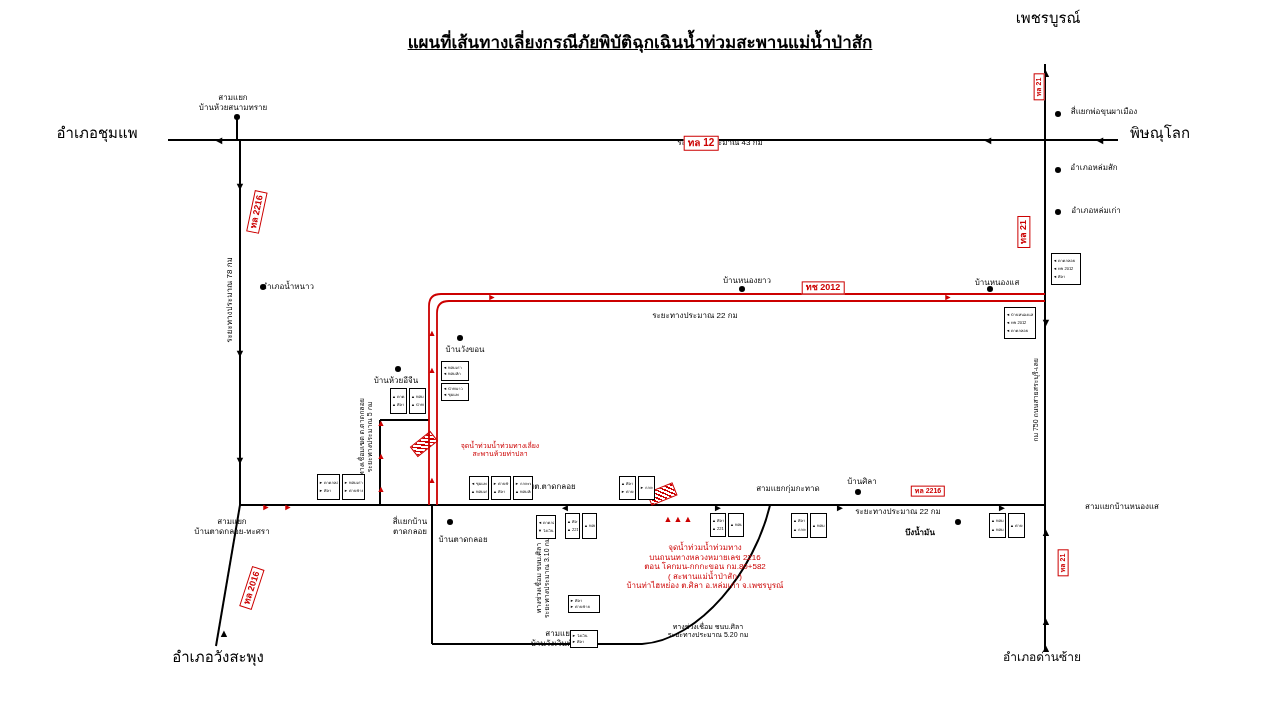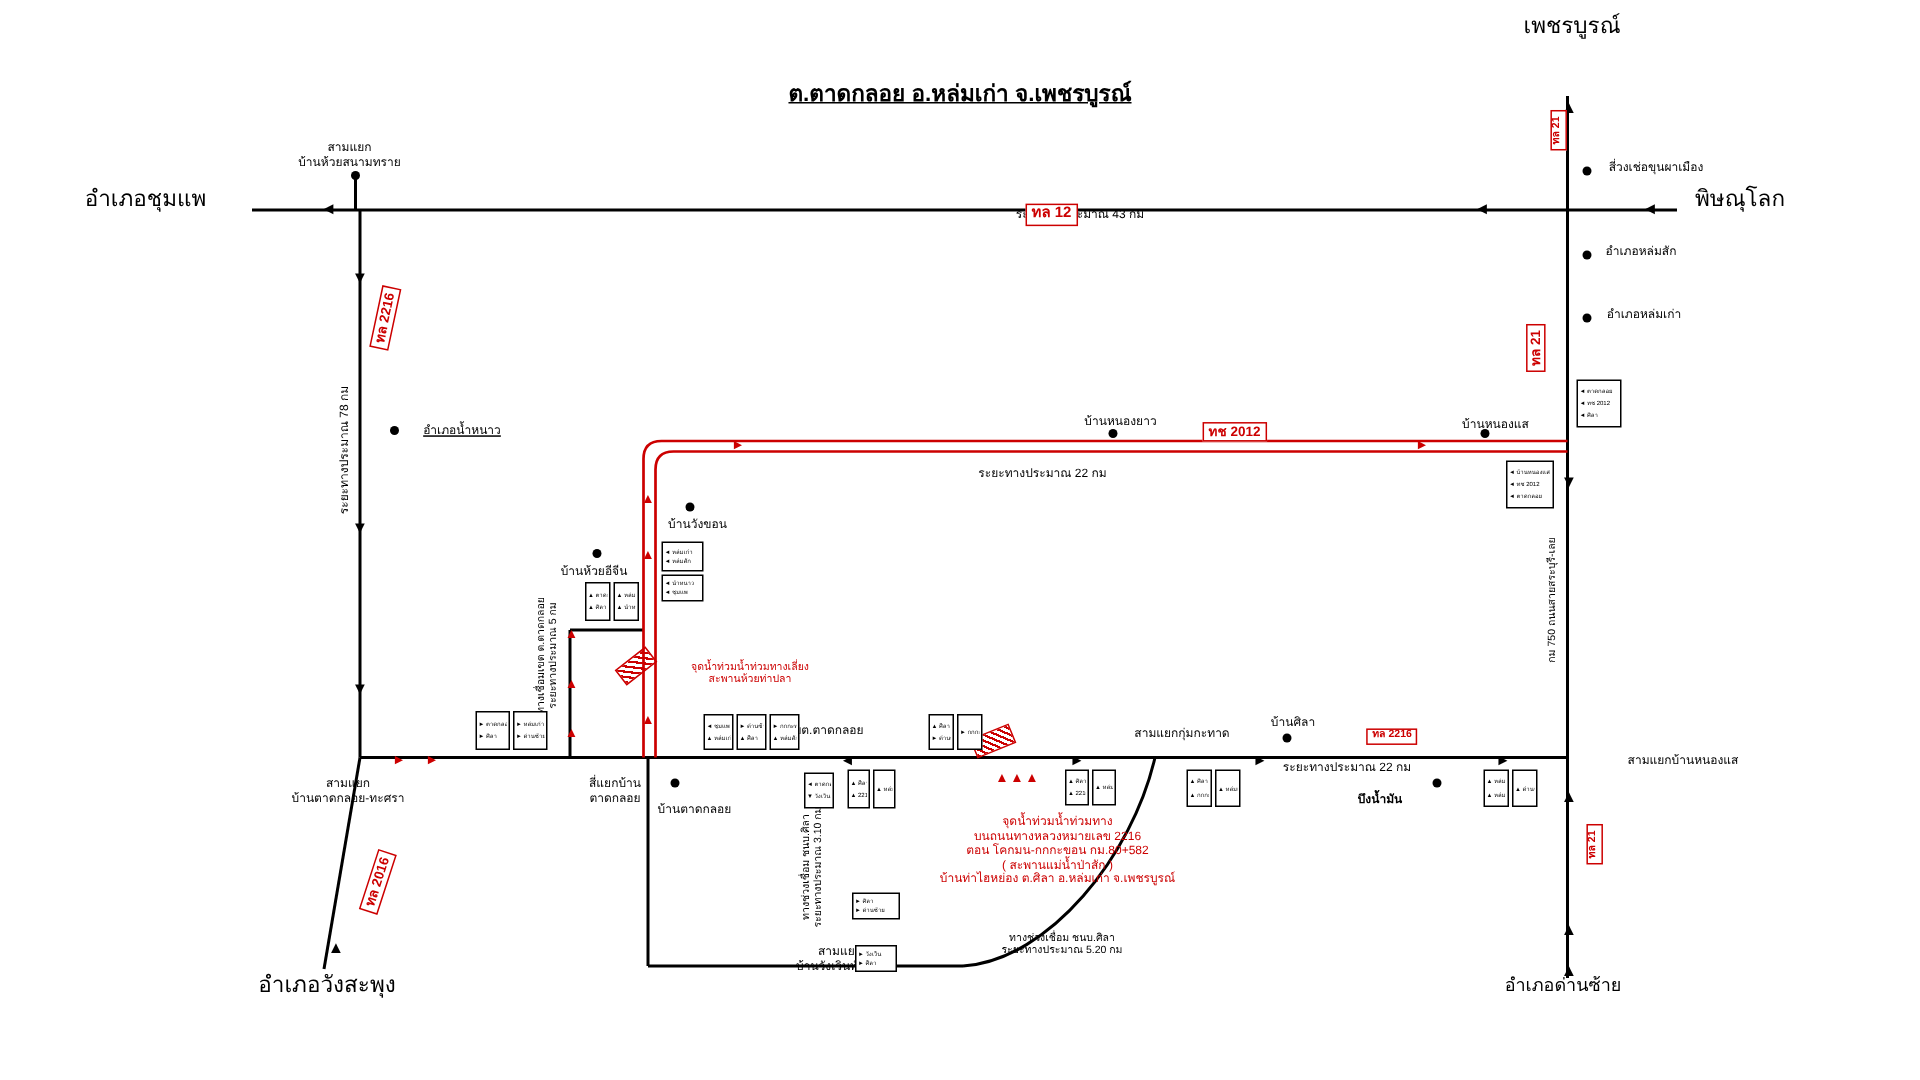--- a/index.html
+++ b/index.html
@@ -58,33 +58,33 @@
       <path d="M432 644 H642"></path>
       <path d="M642 644 C700 640 755 570 770 505"></path>
       <path d="M237 117 V140"></path>
     </g>
     <g stroke="#cc0000" stroke-width="1.8" fill="none">
       <path d="M429 505 V306 Q429 294 441 294 H1045"></path>
       <path d="M437 505 V313 Q437 301 449 301 H1045"></path>
     </g>
   </svg>
 
-  <div id="title2" class="title-line">ต.ตาดกลอย อ.หล่มเก่า จ.เพชรบูรณ์</div>
+  <div id="title1" class="title-line">แผนที่เส้นทางเลี่ยงกรณีภัยพิบัติฉุกเฉินน้ำท่วมสะพานแม่น้ำป่าสัก</div>
 
 <div class="lbl" style="left: 1048px; top: 18px; font-size: 15px; transform: translate(-50%, -50%) rotate(0deg);">เพชรบูรณ์</div>
     <div class="lbl" style="left: 1160px; top: 133px; font-size: 15px; transform: translate(-50%, -50%) rotate(0deg);">พิษณุโลก</div>
     <div class="lbl" style="left: 97px; top: 133px; font-size: 15px; transform: translate(-50%, -50%) rotate(0deg);">อำเภอชุมแพ</div>
     <div class="lbl" style="left: 218px; top: 657px; font-size: 15px; transform: translate(-50%, -50%) rotate(0deg);">อำเภอวังสะพุง</div>
     <div class="lbl" style="left: 1042px; top: 657px; font-size: 12px; transform: translate(-50%, -50%) rotate(0deg);">อำเภอด่านซ้าย</div>
     <div class="lbl" style="left: 233px; top: 103px; font-size: 8px; transform: translate(-50%, -50%) rotate(0deg);">สามแยก
 บ้านห้วยสนามทราย</div>
-    <div class="lbl" style="left: 1104px; top: 112px; font-size: 8px; transform: translate(-50%, -50%) rotate(0deg);">สี่วงเช่อขุนผาเมือง</div>
+    <div class="lbl" style="left: 1104px; top: 112px; font-size: 8px; transform: translate(-50%, -50%) rotate(0deg);">สี่แยกพ่อขุนผาเมือง</div>
     <div class="lbl" style="left: 1094px; top: 168px; font-size: 8px; transform: translate(-50%, -50%) rotate(0deg);">อำเภอหล่มสัก</div>
     <div class="lbl" style="left: 1096px; top: 211px; font-size: 8px; transform: translate(-50%, -50%) rotate(0deg); font-family: Liberation Mono, monospace;">อำเภอหล่มเก่า</div>
-    <div class="lbl" style="left: 308px; top: 287px; font-size: 8px; transform: translate(-50%, -50%) rotate(0deg); text-decoration: underline;">อำเภอน้ำหนาว</div>
+    <div class="lbl" style="left: 288px; top: 287px; font-size: 8px; transform: translate(-50%, -50%) rotate(0deg);">อำเภอน้ำหนาว</div>
     <div class="lbl" style="left: 747px; top: 281px; font-size: 8px; transform: translate(-50%, -50%) rotate(0deg);">บ้านหนองยาว</div>
     <div class="lbl" style="left: 997px; top: 283px; font-size: 8px; transform: translate(-50%, -50%) rotate(0deg);">บ้านหนองแส</div>
     <div class="lbl" style="left: 465px; top: 350px; font-size: 8px; transform: translate(-50%, -50%) rotate(0deg);">บ้านวังขอน</div>
     <div class="lbl" style="left: 396px; top: 381px; font-size: 8px; transform: translate(-50%, -50%) rotate(0deg);">บ้านห้วยอีจีน</div>
     <div class="lbl" style="left: 550px; top: 487px; font-size: 8px; transform: translate(-50%, -50%) rotate(0deg);">อบต.ตาดกลอย</div>
     <div class="lbl" style="left: 862px; top: 482px; font-size: 8px; transform: translate(-50%, -50%) rotate(0deg);">บ้านศิลา</div>
     <div class="lbl" style="left: 788px; top: 489px; font-size: 8px; transform: translate(-50%, -50%) rotate(0deg);">สามแยกกุ่มกะทาด</div>
     <div class="lbl" style="left: 1122px; top: 507px; font-size: 8px; transform: translate(-50%, -50%) rotate(0deg);">สามแยกบ้านหนองแส</div>
     <div class="lbl" style="left: 920px; top: 533px; font-size: 8px; transform: translate(-50%, -50%) rotate(0deg); font-weight: bold;">บึงน้ำมัน</div>
     <div class="lbl" style="left: 232px; top: 527px; font-size: 8px; transform: translate(-50%, -50%) rotate(0deg);">สามแยก

